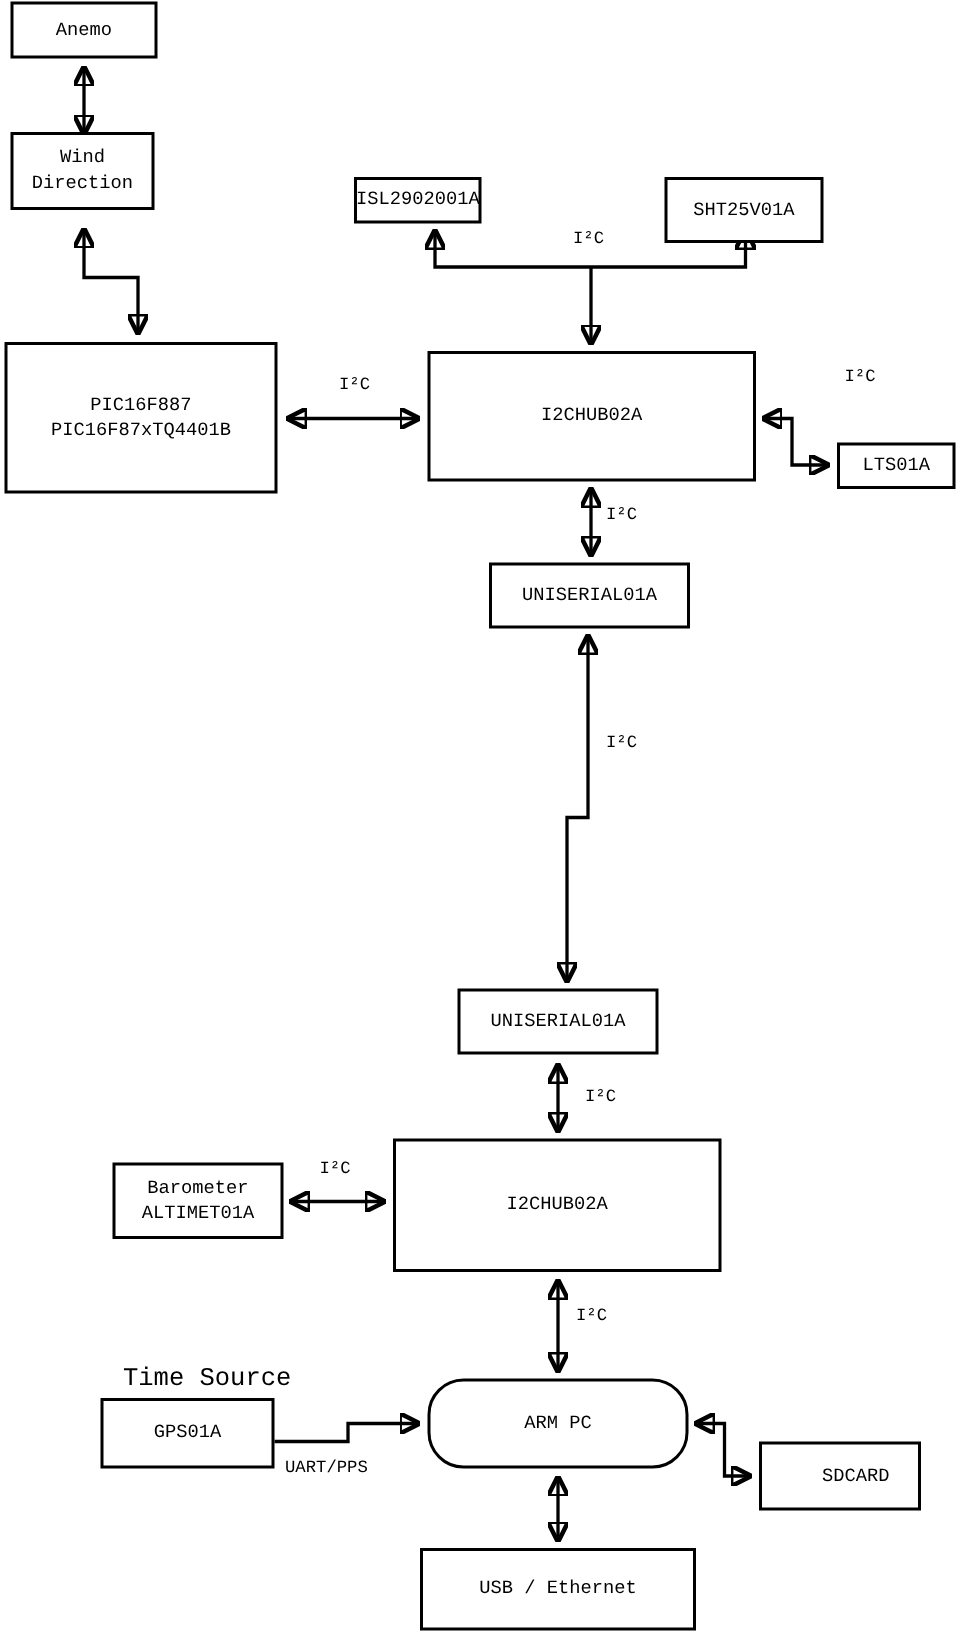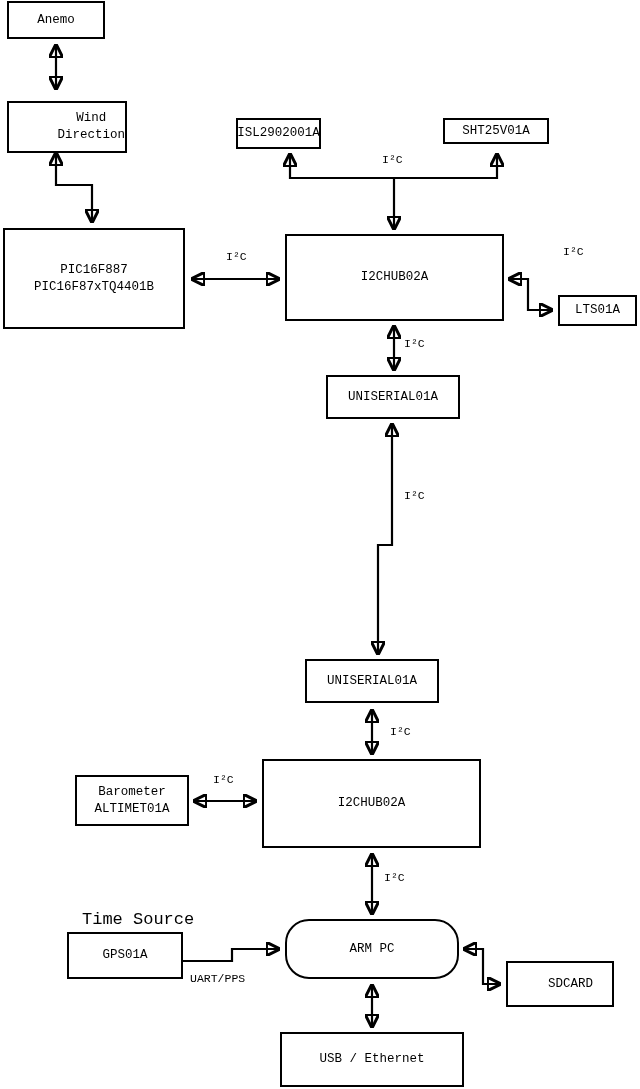--- a/index.html
+++ b/index.html
@@ -88,39 +88,39 @@
 
     <path d="M 464 949 L 483 949 L 483 984 L 500 984" marker-start="url(#ar)" marker-end="url(#ar)"></path>
 
     <line x1="372" y1="985" x2="372" y2="1027" marker-start="url(#ar)" marker-end="url(#ar)"></line>
   </svg>
 
   <div class="box" style="left:7px;top:1px;width:98px;height:38px;">
     <span>Anemo</span>
   </div>
 
-  <div class="box" style="left:7px;top:101px;width:120px;height:52px;justify-content:flex-end;">
+  <div class="box" style="left:7px;top:88px;width:96px;height:52px;">
     <span class="lines">
       <span>Wind</span><br>
       <span>Direction</span>
     </span>
   </div>
 
   <div class="box" style="left:3px;top:228px;width:182px;height:101px;">
     <span class="lines">
       <span>PIC16F887</span><br>
       <span>PIC16F87xTQ4401B</span>
     </span>
   </div>
 
   <div class="box" style="left:236px;top:118px;width:85px;height:31px;">
     <span>ISL2902001A</span>
   </div>
 
-  <div class="box" style="left:443px;top:118px;width:106px;height:26px;">
+  <div class="box" style="left:443px;top:118px;width:106px;height:44px;">
     <span>SHT25V01A</span>
   </div>
 
   <div class="box" style="left:285px;top:234px;width:219px;height:87px;">
     <span>I2CHUB02A</span>
   </div>
 
   <div class="box" style="left:558px;top:295px;width:79px;height:31px;text-align:right;">
     <span>LTS01A</span>
   </div>

